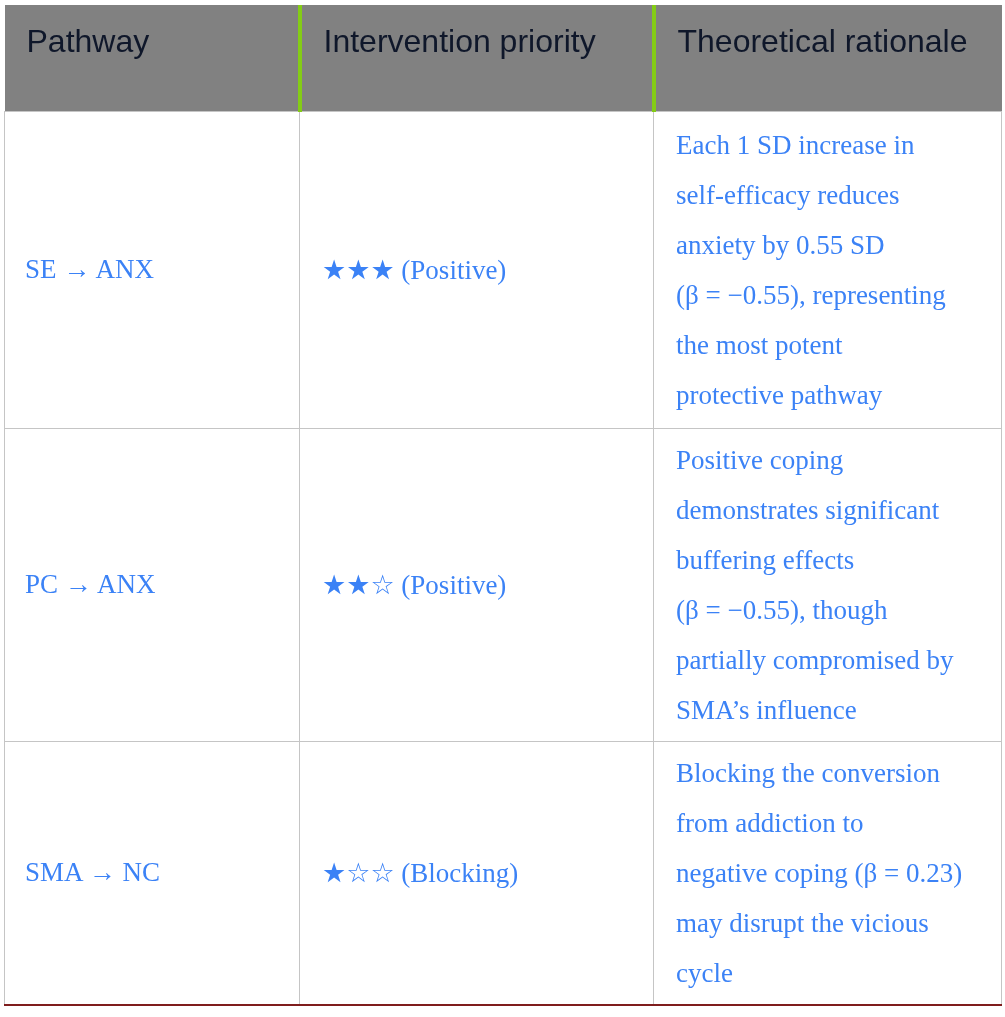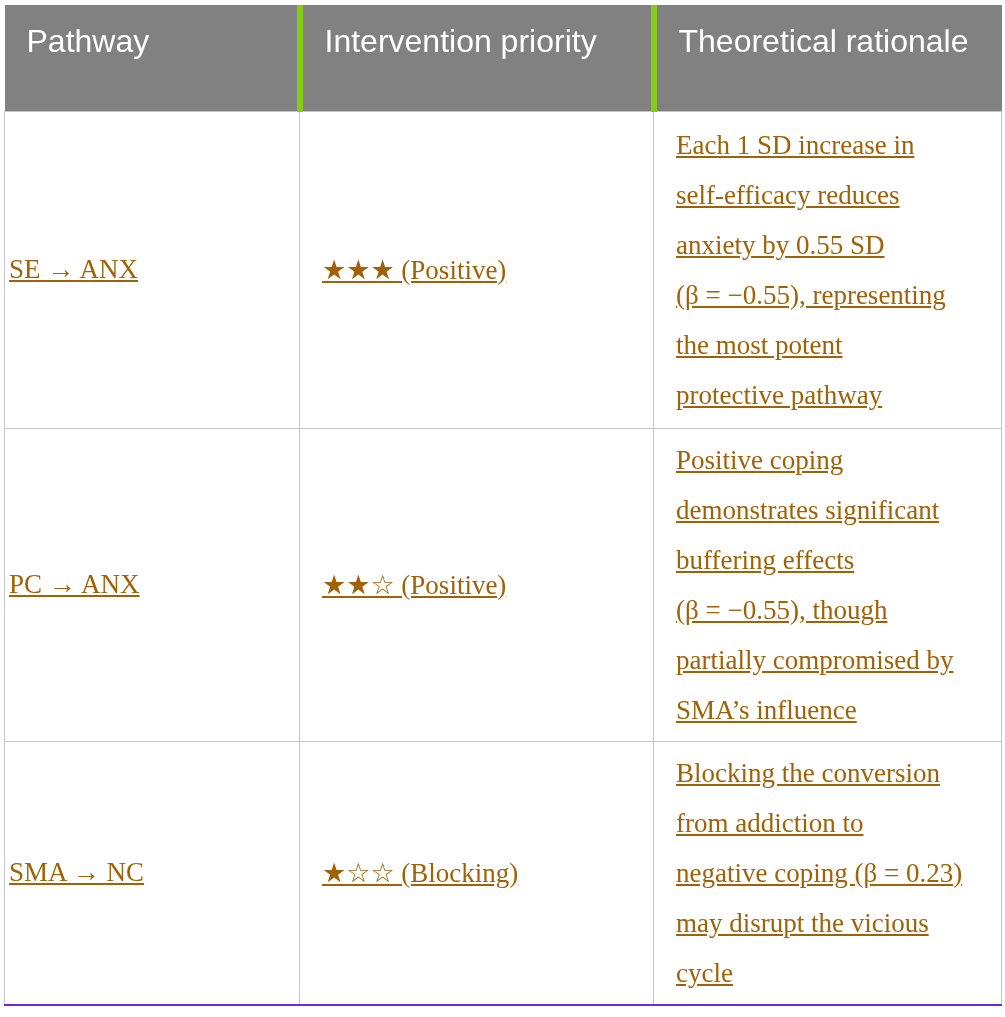--- a/index.html
+++ b/index.html
@@ -25,46 +25,45 @@
   col.c2 { width: 354px; }
   col.c3 { width: 348px; }
 
   thead tr { height: 106px; }
   tbody tr.r1 { height: 317px; }
   tbody tr.r2 { height: 310px; }
   tbody tr.r3 { height: 258px; }
 
   th {
     background: #818181;
-    color: #ffffff;
+    color: #0f172a;
     font-family: "Liberation Sans", "DejaVu Sans", sans-serif;
     font-weight: 400;
     font-size: 32px;
     line-height: 1.3;
     text-align: left;
     vertical-align: top;
     padding: 16px 10px 0 22px;
   }
   th + th {
-    border-left: 6px solid #84cc16;
+    border-left: 4px solid #84cc16;
   }
 
   td {
     border: 1px solid #c5c5c5;
     vertical-align: middle;
-    color: #a16207;
+    color: #3b82f6;
     font-size: 27px;
     background: #ffffff;
-    text-decoration: underline;
   }
   tbody tr:last-child td {
-    border-bottom: 2px solid #6d28d9;
+    border-bottom: 2px solid #7f1d1d;
   }
   td.pathway-cell {
-    padding-left: 4px;
+    padding-left: 20px;
   }
   td.priority-cell {
     padding-left: 22px;
     font-family: "Liberation Serif", "DejaVu Sans", serif; 
   }
   td.rationale-cell {
     padding: 6px 8px 6px 22px;
     line-height: 50px;
     white-space: pre-line;
   }

